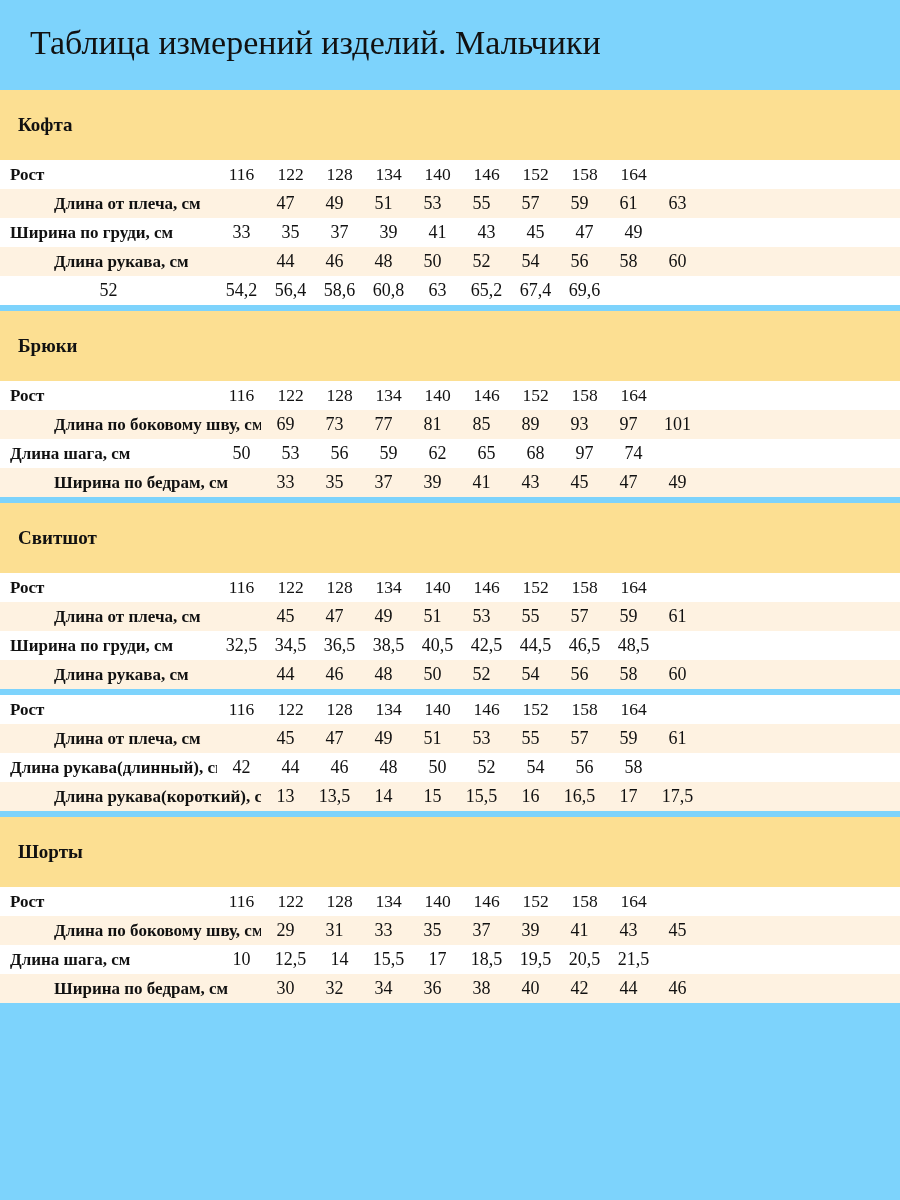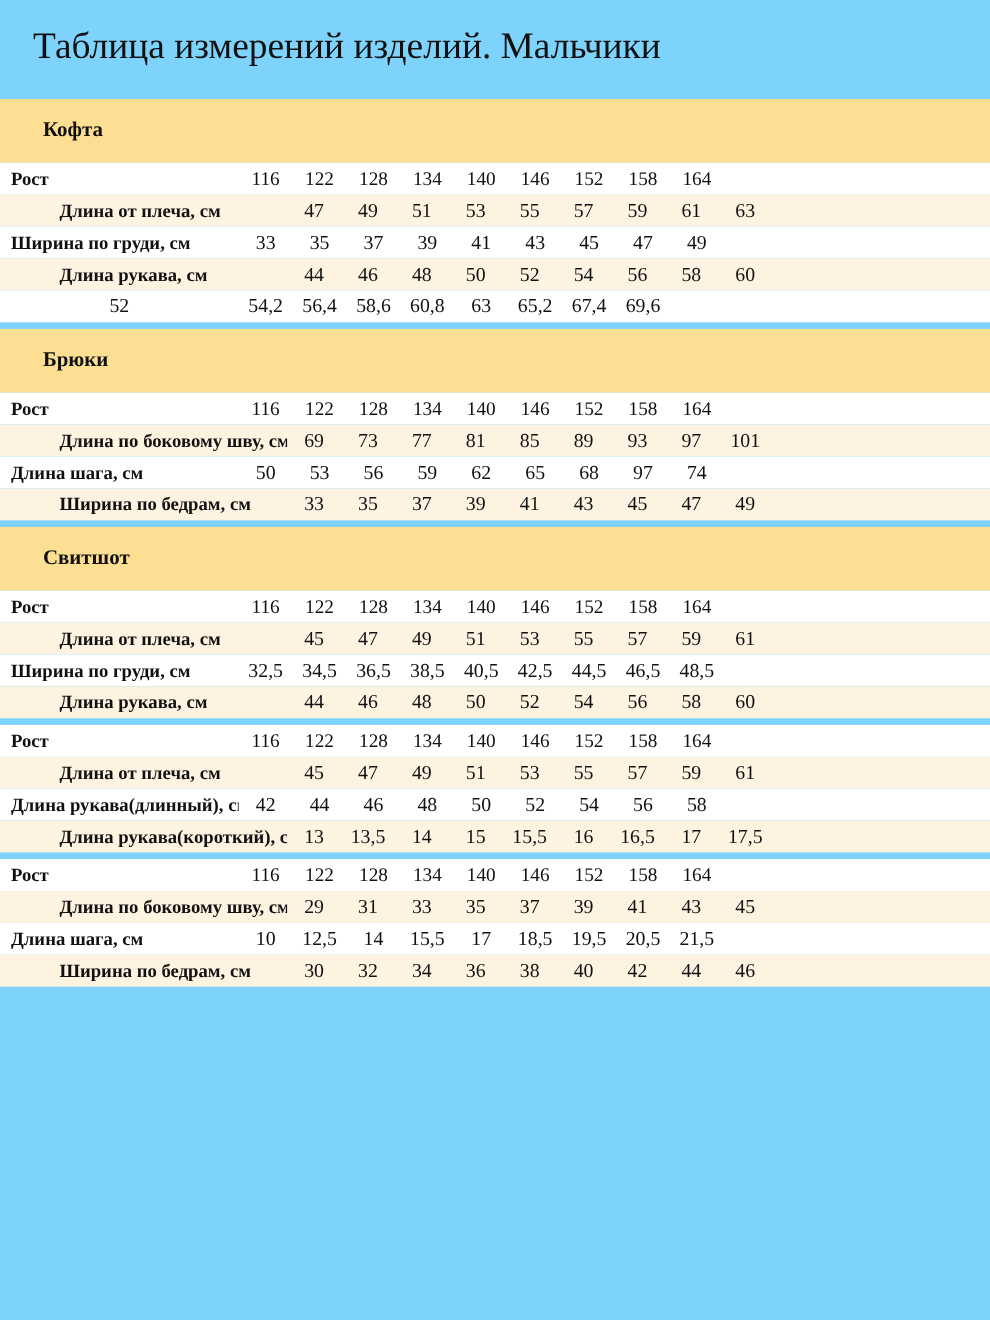--- a/index.html
+++ b/index.html
@@ -27,25 +27,25 @@
     font-size: 34px;
     font-weight: normal;
     line-height: 1.1;
     white-space: nowrap;
   }
   .section {
     margin-bottom: 6px;
   }
   .section:last-child { margin-bottom: 0; }
   .section-header {
-    height: 58px;
+    height: 70px;
     background: var(--header-bg, #fcdf92);
     display: flex;
     align-items: center;
-    padding-left: 39px;
+    padding-left: 18px;
     box-sizing: border-box;
   }
   .section-title {
     font-weight: bold;
     font-size: 19px;
   }
   .row {
     display: grid;
     grid-template-columns: 217px repeat(9, 49px) 1fr;
     height: 29px;
@@ -310,20 +310,23 @@
           <div class="cell value">15</div>
           <div class="cell value">15,5</div>
           <div class="cell value">16</div>
           <div class="cell value">16,5</div>
           <div class="cell value">17</div>
           <div class="cell value">17,5</div>
           <div class="cell filler"></div>
         </div>
       </div>
       <div class="section">
+        <div class="section-header">
+          <span class="section-title">Шорты</span>
+        </div>
         <div class="row header-row">
           <div class="cell label">Рост</div>
           <div class="cell value">116</div>
           <div class="cell value">122</div>
           <div class="cell value">128</div>
           <div class="cell value">134</div>
           <div class="cell value">140</div>
           <div class="cell value">146</div>
           <div class="cell value">152</div>
           <div class="cell value">158</div>

